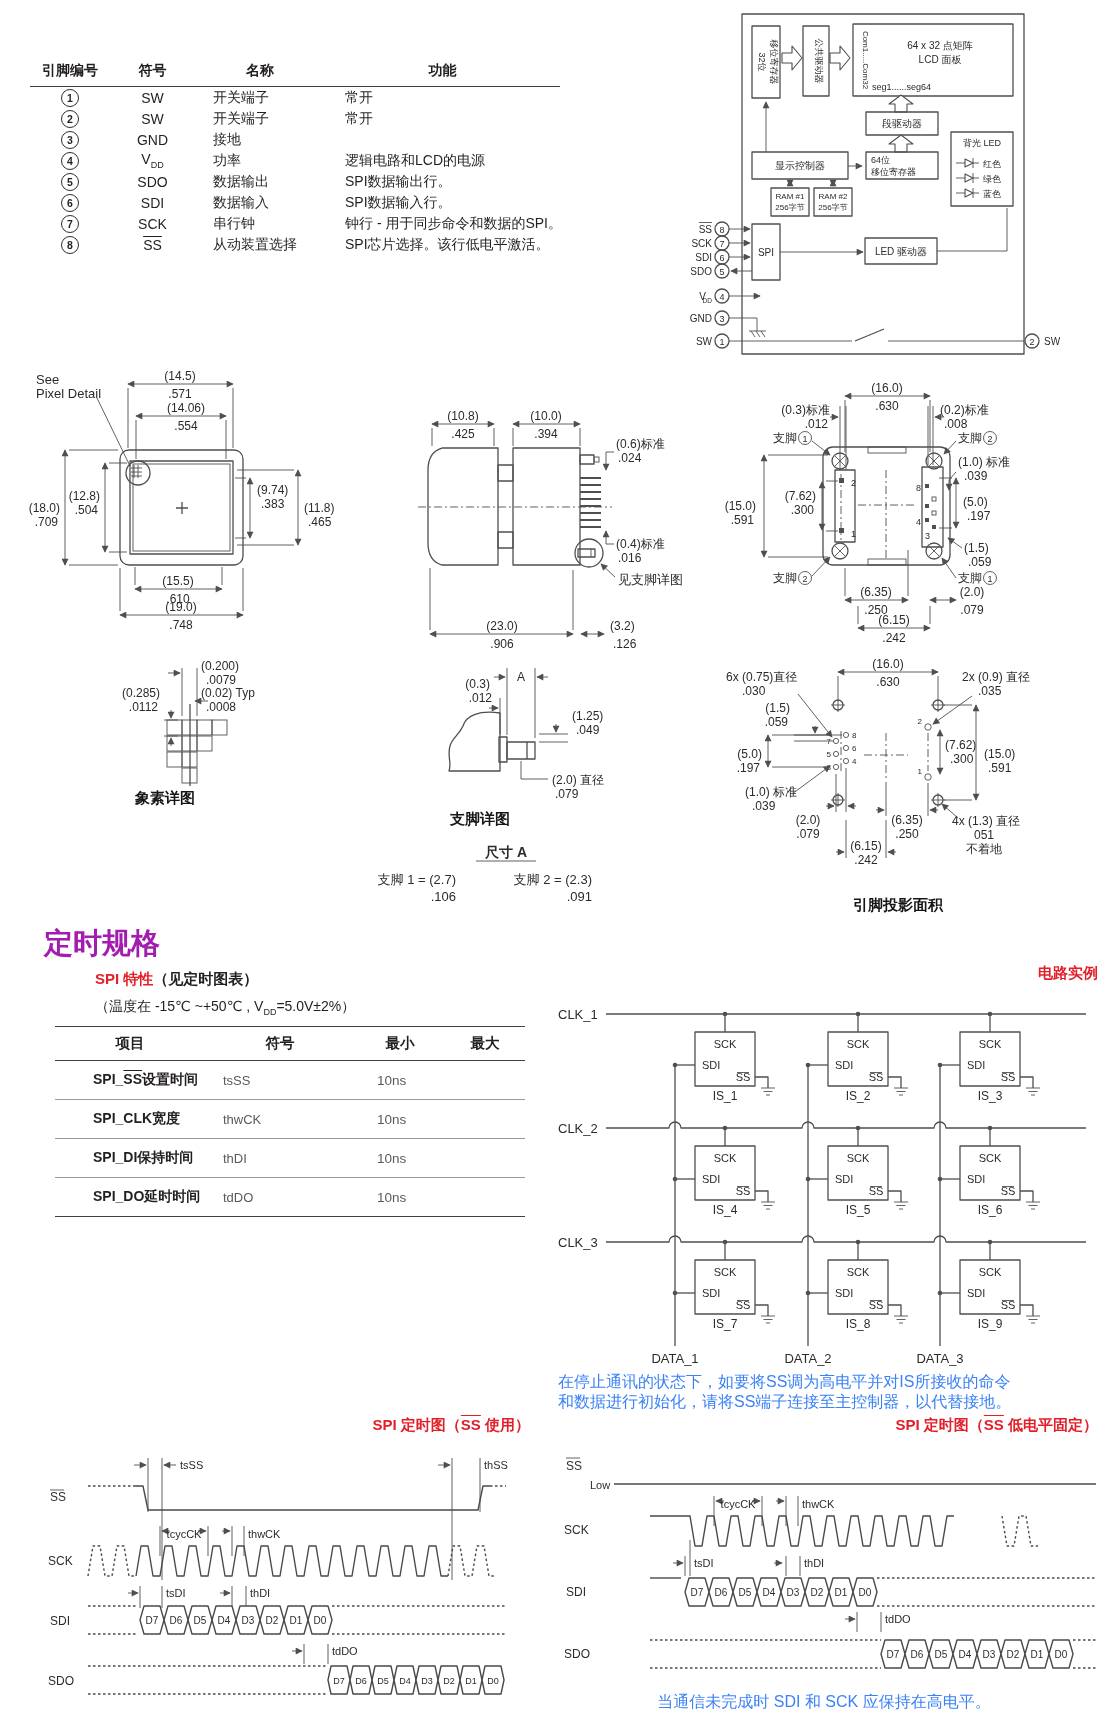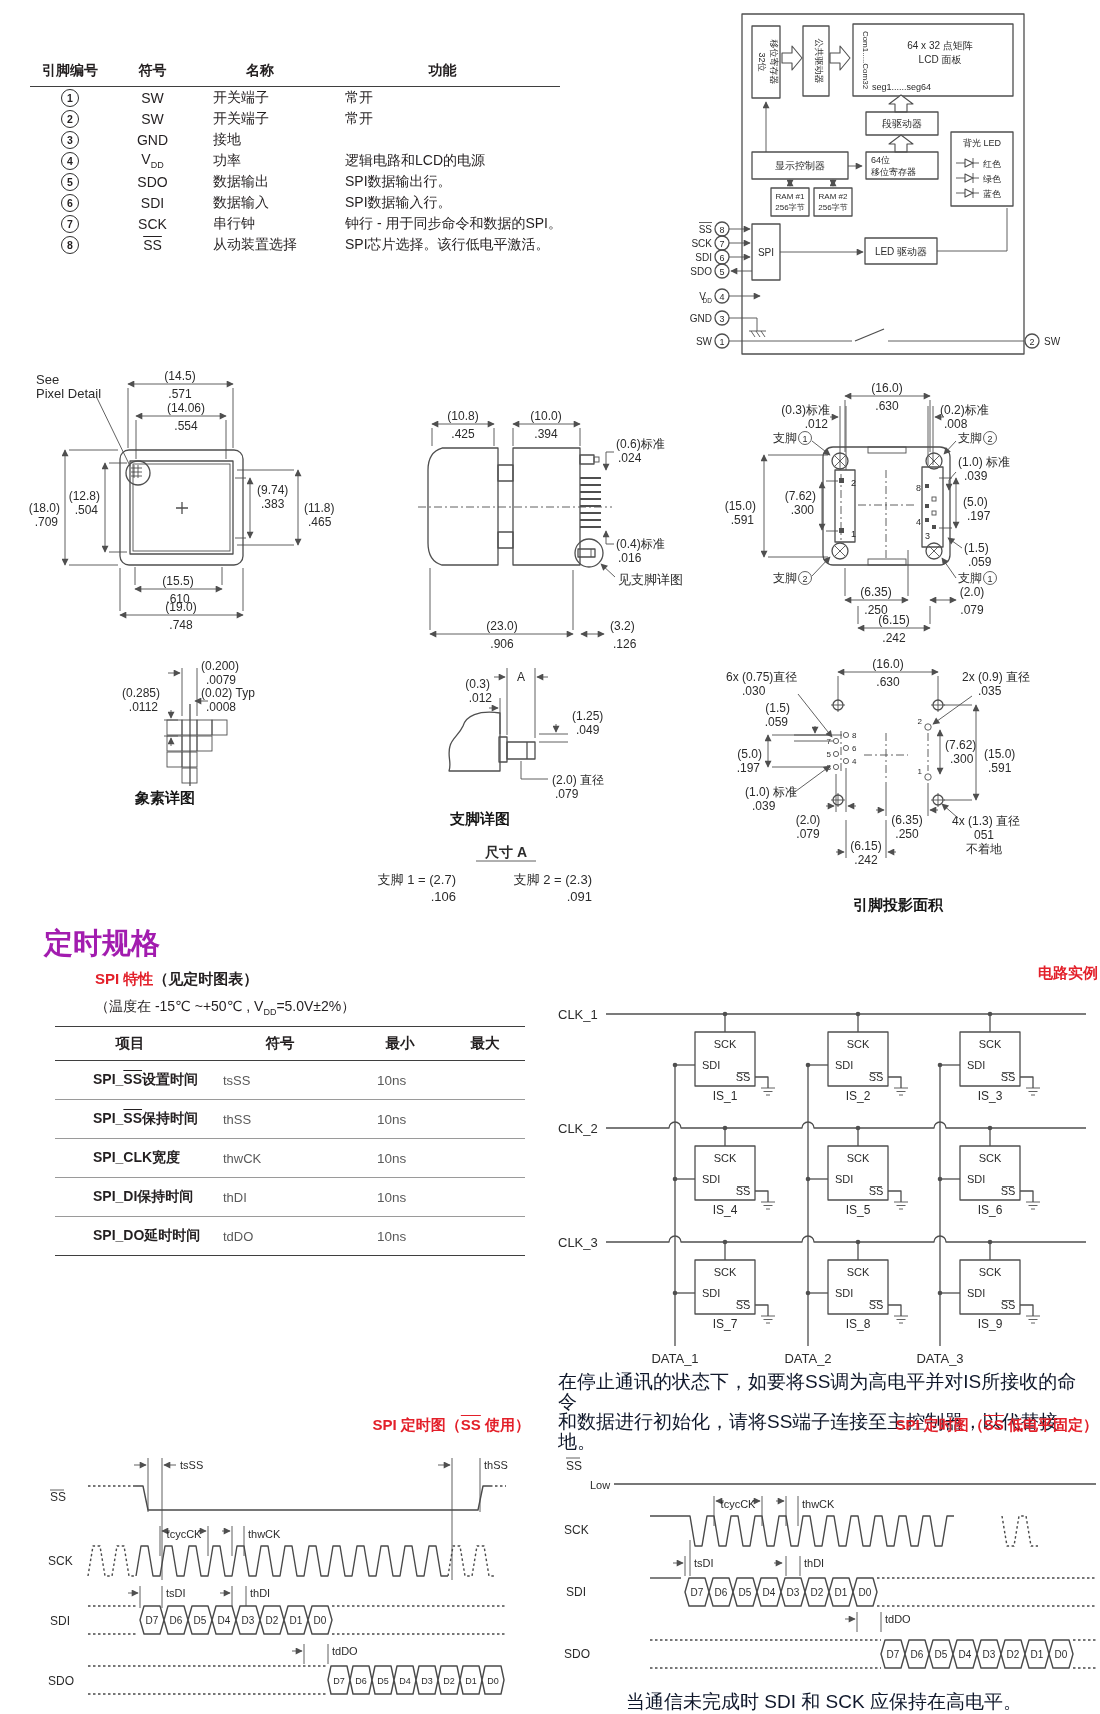--- a/index.html
+++ b/index.html
@@ -43,21 +43,21 @@
   .spec td{height:38px;vertical-align:middle}
   .spec .c-item{padding-left:38px;font-weight:600}
   .spec .c-sym{padding-left:18px;color:#5a5a5a;font-size:13px}
   .spec .c-min{padding-left:22px;color:#5a5a5a;font-size:13.5px}
   .spec .c-max{padding-left:10px;color:#5a5a5a;font-size:13.5px}
   sub{font-size:9px}
   .h1{font-size:29px;font-weight:bold;color:#a21caf}
   .subhead{font-size:15px;font-weight:bold}
   .cond{font-size:14px}
   .rtitle{font-size:15px;font-weight:bold;color:#e3202a;text-align:right}
-  .note{font-size:19px;line-height:20px;color:#0f172a}
+  .note{font-size:16px;line-height:20px;color:#3b82f6}
 </style>
 </head>
 <body>
 
 <table class="pintable abs" style="left:30px;top:56px;width:530px">
   <colgroup>
       <col style="width:80px">
       <col style="width:85px">
       <col style="width:130px">
       <col style="width:235px">
@@ -607,26 +607,20 @@
     </tr>
   </thead>
   <tbody>
     <tr>
         <td class="c-item"><span>SPI_</span><span class="ovl">SS</span><span>设置时间</span></td>
         <td class="c-sym">tsSS</td>
         <td class="c-min">10ns</td>
         <td class="c-max"></td>
       </tr>
     <tr>
-        <td class="c-item"><span>SPI_</span><span class="ovl">SS</span><span>保持时间</span></td>
-        <td class="c-sym">thSS</td>
-        <td class="c-min">10ns</td>
-        <td class="c-max"></td>
-      </tr>
-    <tr>
         <td class="c-item"><span>SPI_CLK宽度</span><span class="ovl"></span><span></span></td>
         <td class="c-sym">thwCK</td>
         <td class="c-min">10ns</td>
         <td class="c-max"></td>
       </tr>
     <tr>
         <td class="c-item"><span>SPI_DI保持时间</span><span class="ovl"></span><span></span></td>
         <td class="c-sym">thDI</td>
         <td class="c-min">10ns</td>
         <td class="c-max"></td>

